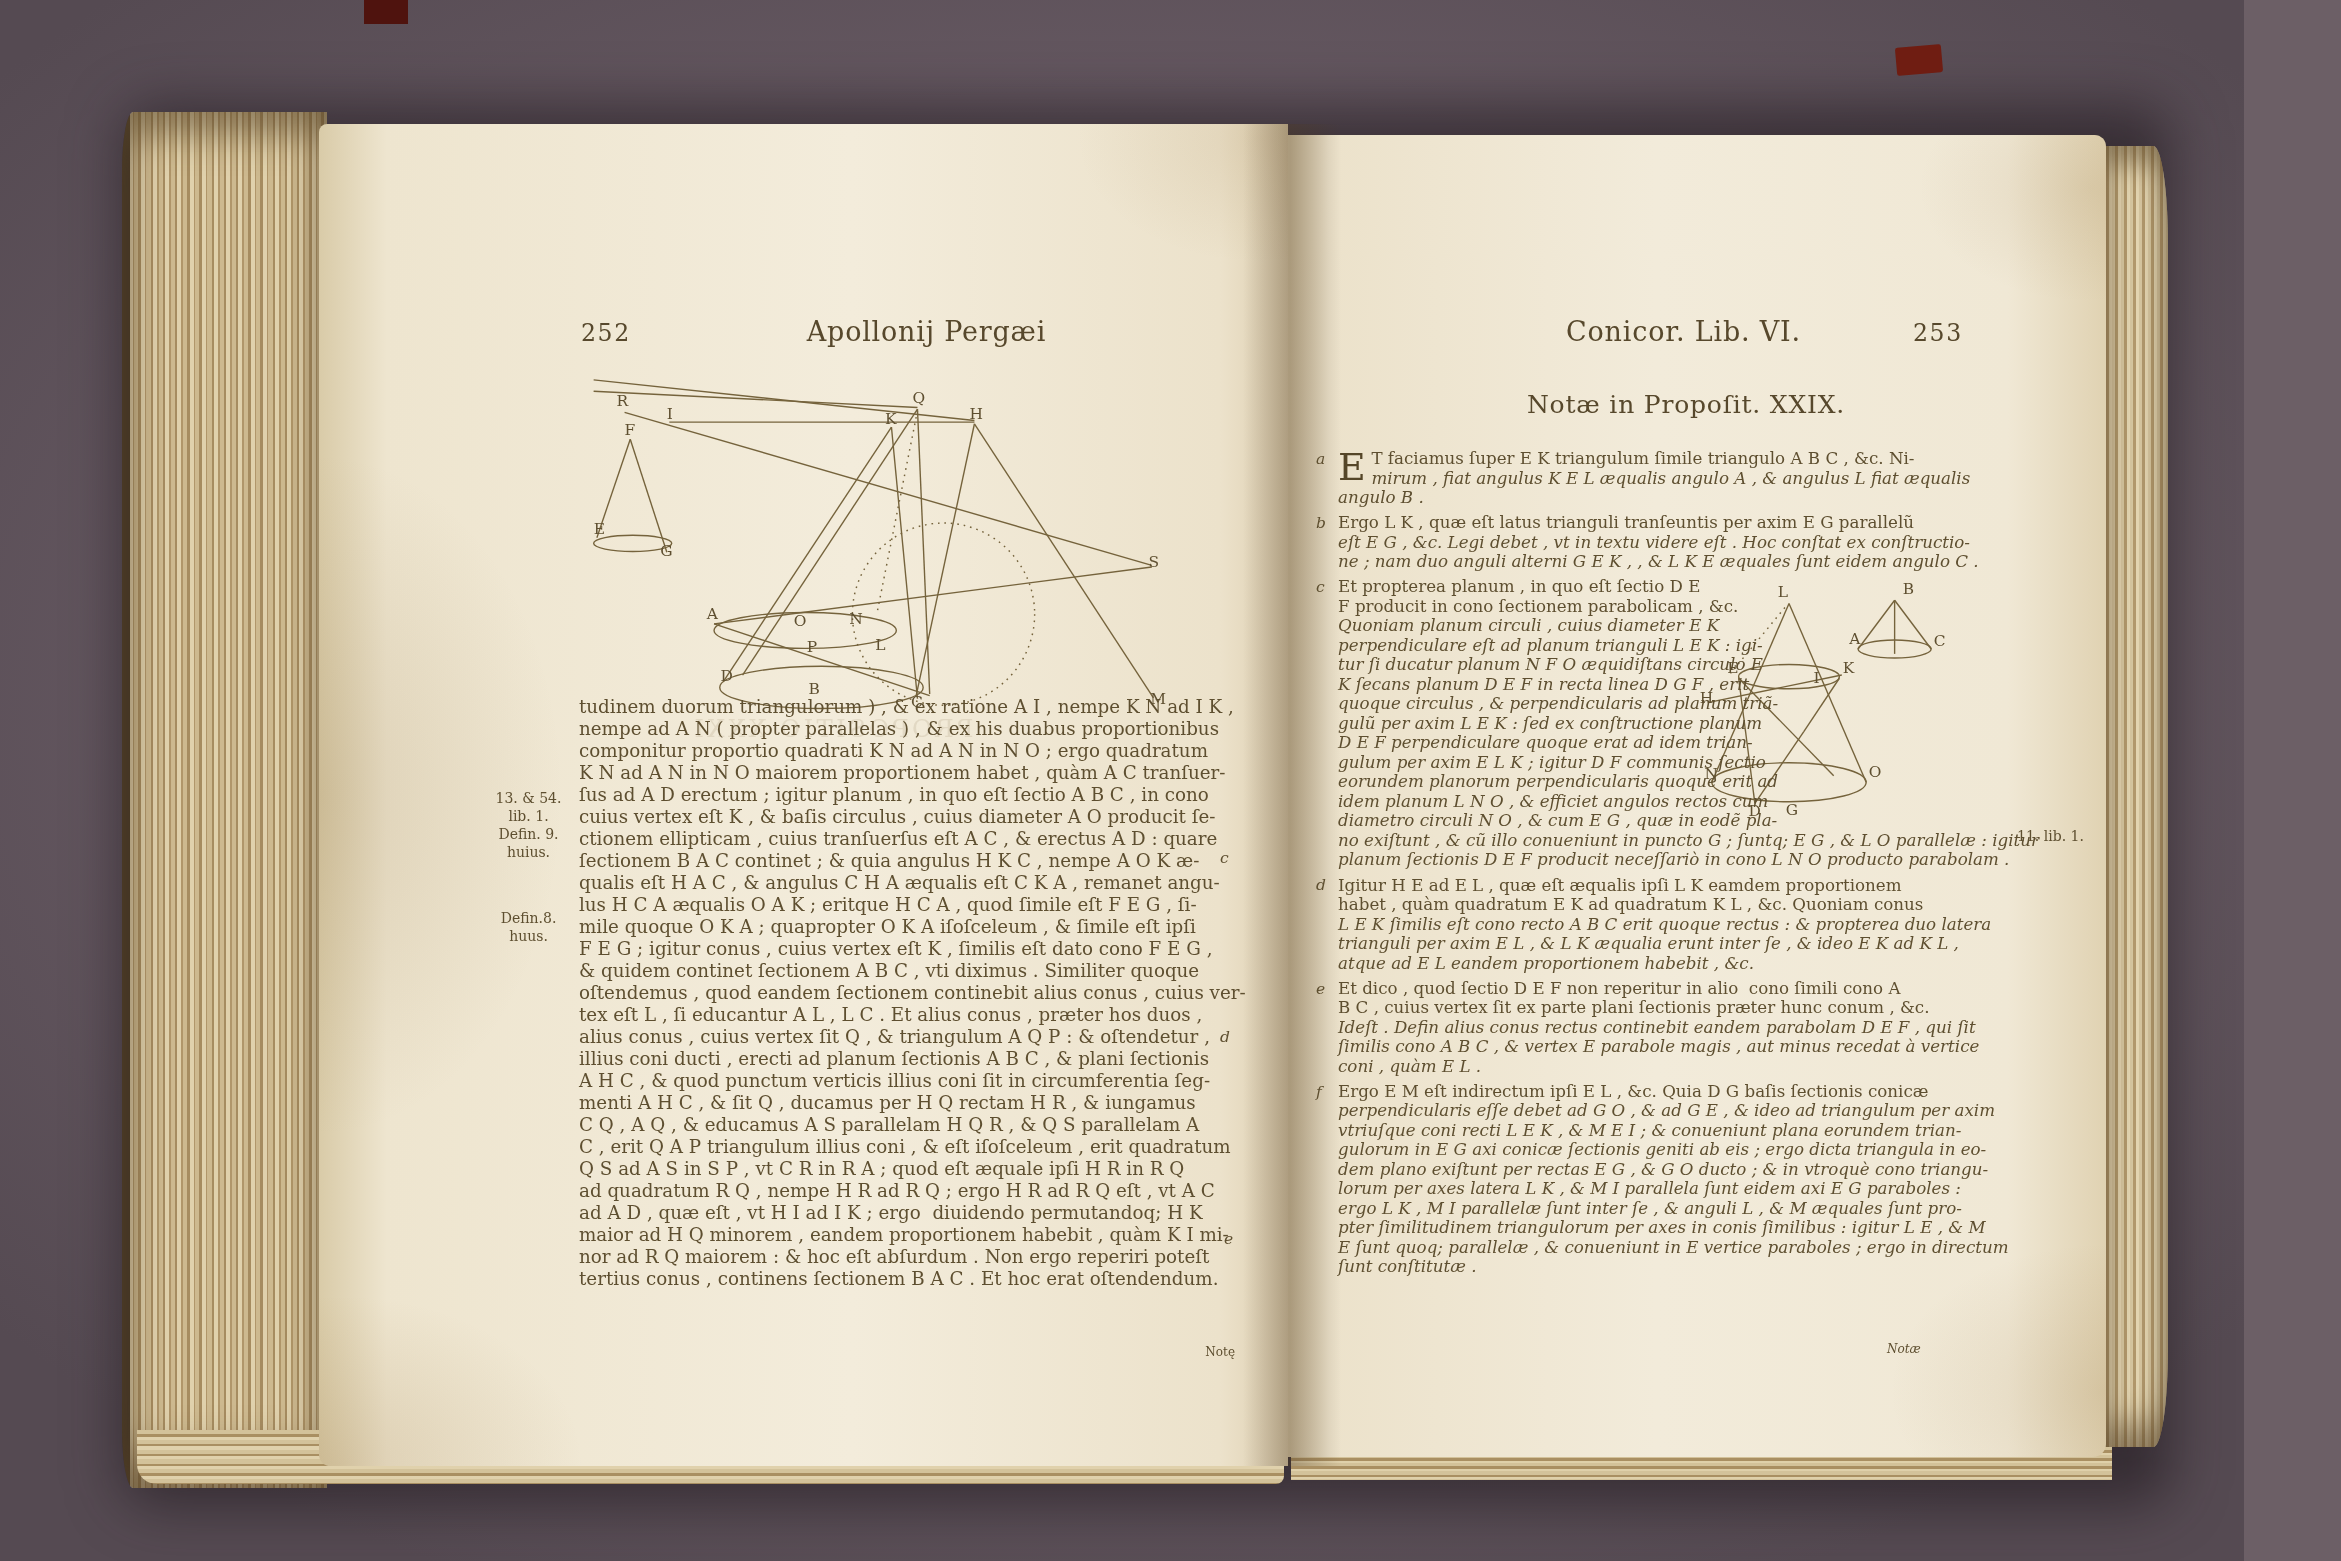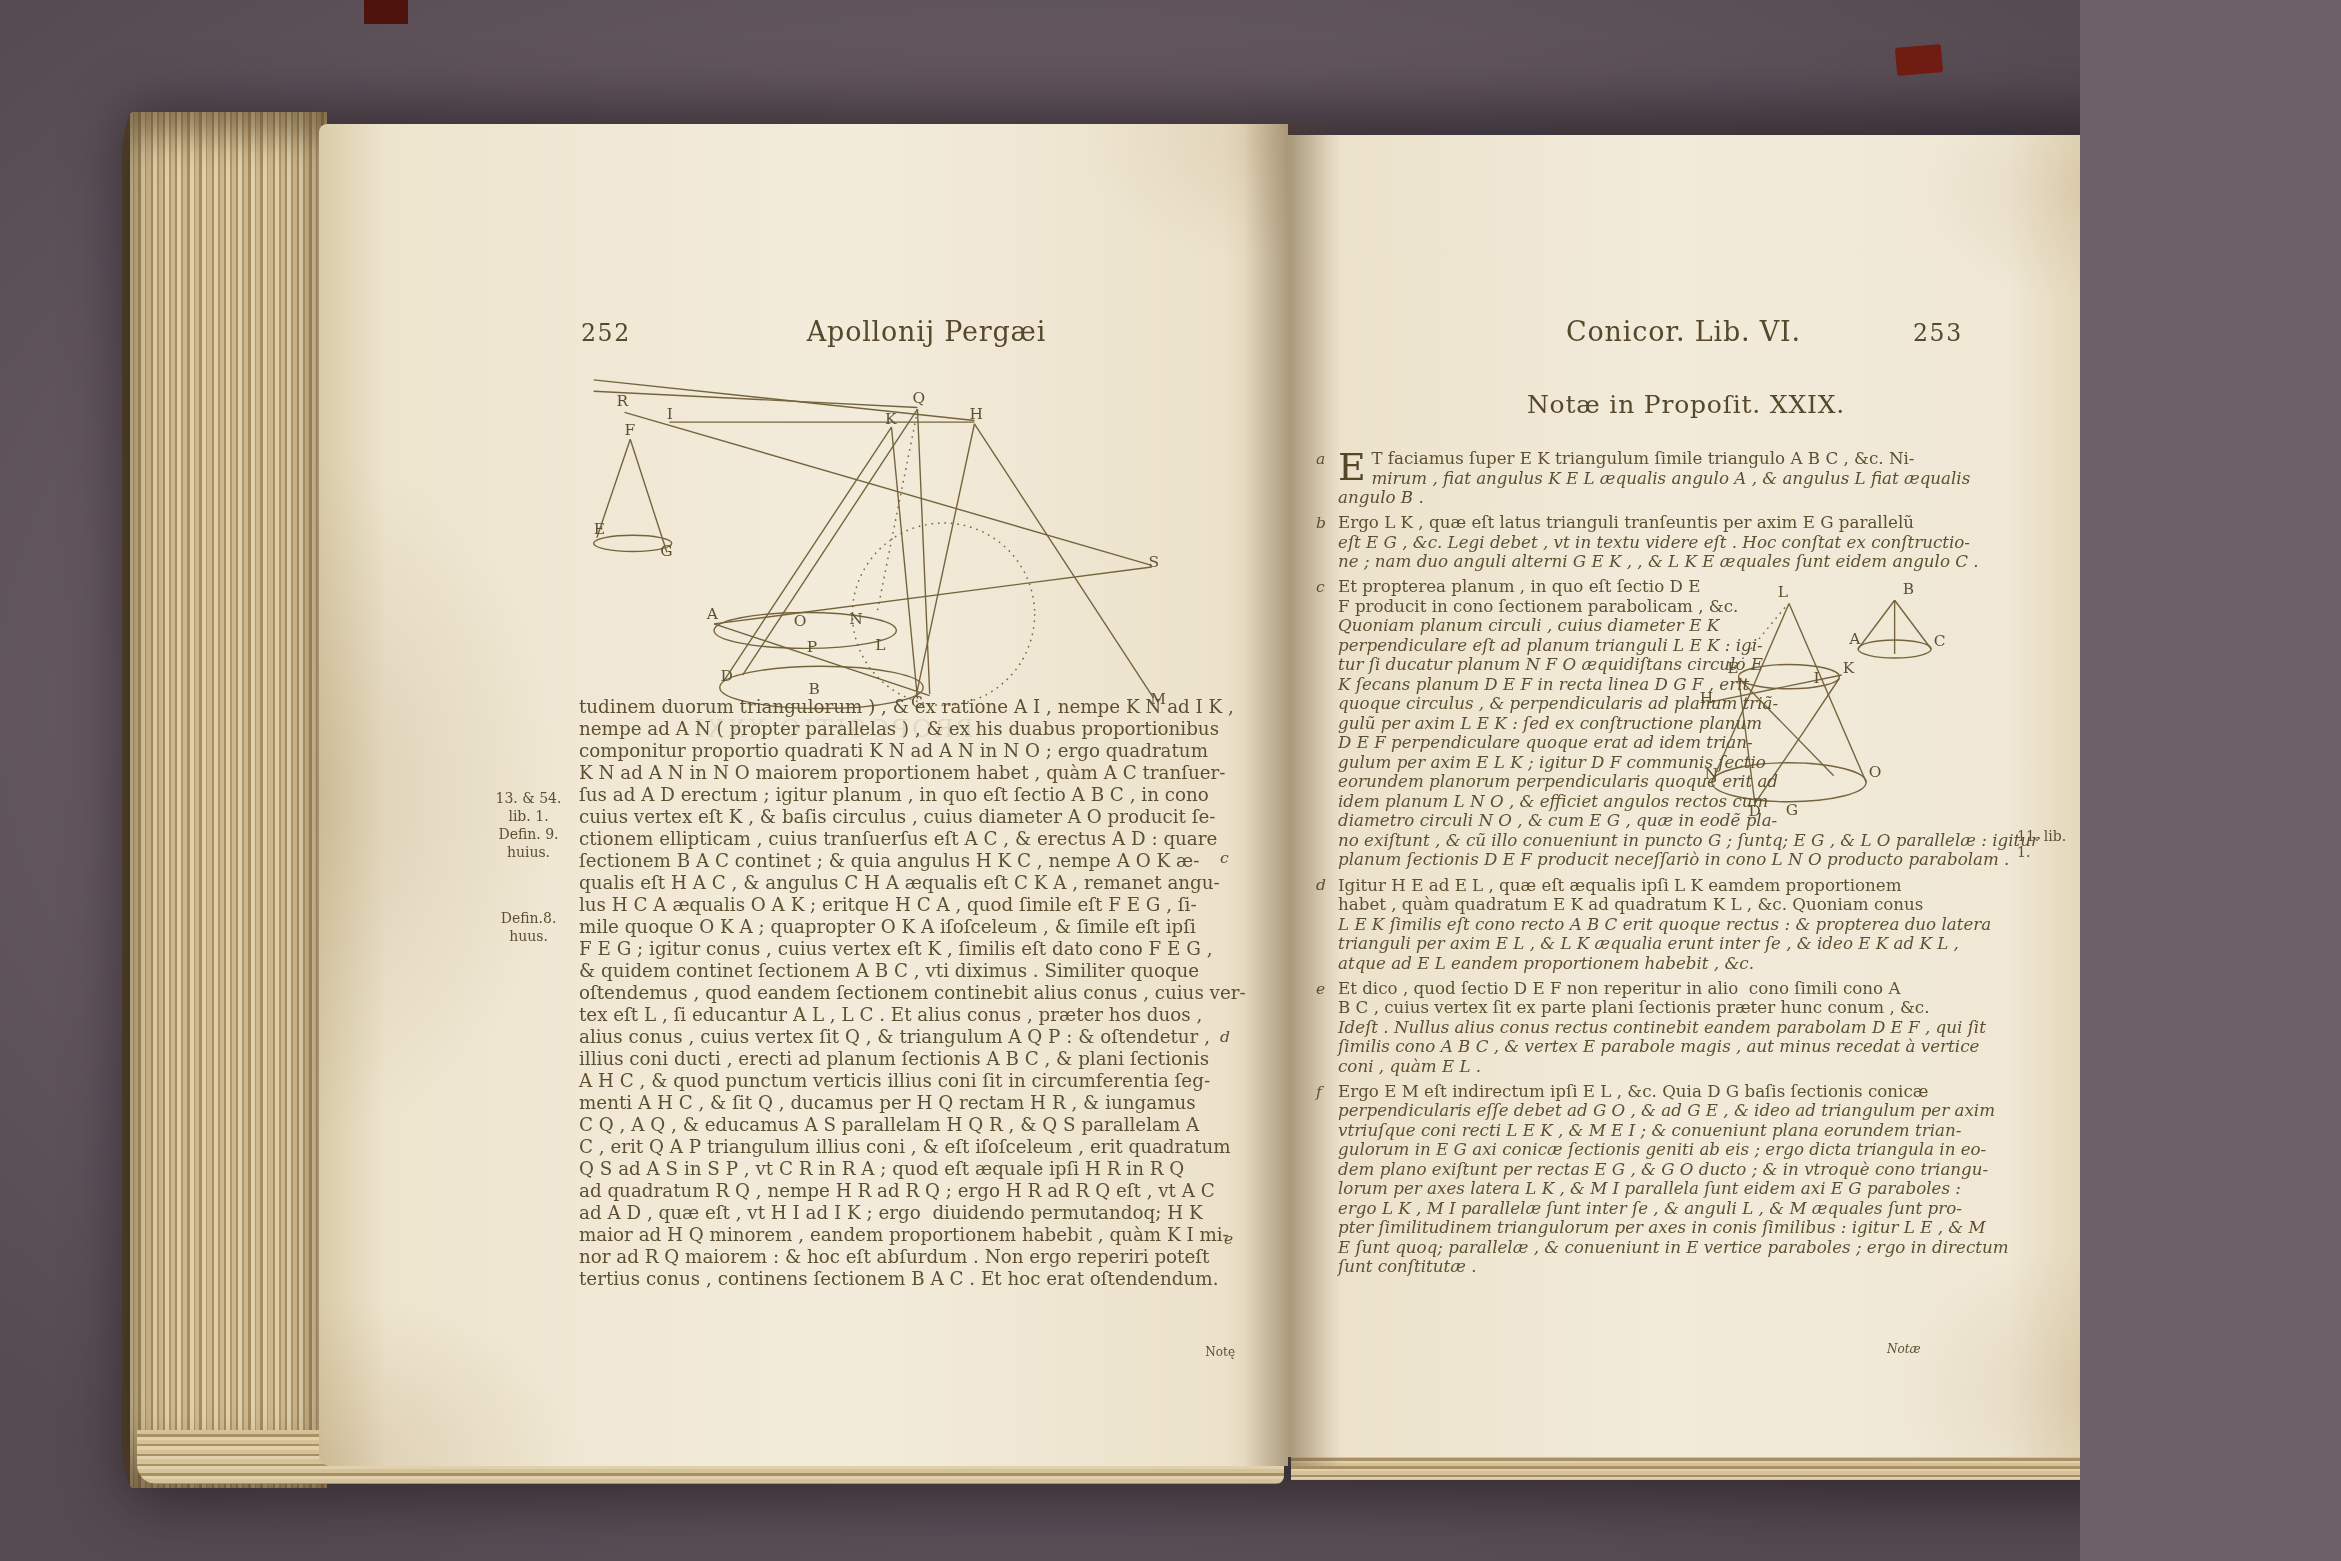--- a/index.html
+++ b/index.html
@@ -1,18 +1,18 @@
 <!DOCTYPE html>
 <html style="font-size:13px"><head>
 <meta charset="utf-8">
 <style>
   html,body{margin:0;padding:0;background:#6c5f66;}
-  .scene{position:relative;width:2074px;height:1561px;overflow:hidden;
+  .scene{position:relative;width:2244px;height:1561px;overflow:hidden;
          background:radial-gradient(1464px 976px at 50% 45%, #766871 0%, #655861 60%, #554a52 100%);
-         font-family:"DejaVu Serif","Liberation Serif",serif;padding-left:6px;}
+         font-family:"DejaVu Serif","Liberation Serif",serif;}
   .book-shadow{position:absolute;left:122px;top:106px;width:2049px;height:1399px;
          background:rgba(25,18,24,.55);filter:blur(28px);border-radius:33px;}
   .red-mark{position:absolute;}
   .red1{left:364px;top:0;width:44px;height:24.4px;background:#4f130e;}
   .red2{left:1896px;top:46px;width:46px;height:28px;background:#6f1d12;transform:rotate(-5deg);border-radius:2.4px;}
   .edge{position:absolute;}
   .edge-left{left:122px;top:112px;width:205px;height:1376px;
      background:linear-gradient(to right,#3e3226 0 8.1px,rgba(0,0,0,0) 8.1px),
        repeating-linear-gradient(to right,#cdb98f 0 4.1px,#a68c60 4.1px 6.5px,#e0d1ac 6.5px 10.6px,#b0966a 10.6px 12.2px);
      border-radius:11.4px 0 0 11.4px / 57px 0 0 57px;
@@ -253,21 +253,21 @@
           <div class="tline r">Igitur H E ad E L , quæ eſt æqualis ipſi L K eamdem proportionem</div>
           <div class="tline r">habet , quàm quadratum E K ad quadratum K L , &amp;c. Quoniam conus</div>
           <div class="tline r it">L E K ſimilis eſt cono recto A B C erit quoque rectus : &amp; propterea duo latera</div>
           <div class="tline r it">trianguli per axim E L , &amp; L K æqualia erunt inter ſe , &amp; ideo E K ad K L ,</div>
           <div class="tline r it">atque ad E L eandem proportionem habebit , &amp;c.</div>
         </div>
         <div class="para">
           <span class="marker">e</span>
           <div class="tline r">Et dico , quod ſectio D E F non reperitur in alio  cono ſimili cono A</div>
           <div class="tline r">B C , cuius vertex ſit ex parte plani ſectionis præter hunc conum , &amp;c.</div>
-          <div class="tline r it">Ideſt . Nullus alius conus rectus continebit eandem parabolam D E F , qui ſit</div>
+          <div class="tline r it">Ideſt . Defin alius conus rectus continebit eandem parabolam D E F , qui ſit</div>
           <div class="tline r it">ſimilis cono A B C , &amp; vertex E parabole magis , aut minus recedat à vertice</div>
           <div class="tline r it">coni , quàm E L .</div>
         </div>
         <div class="para">
           <span class="marker">f</span>
           <div class="tline r">Ergo E M eſt indirectum ipſi E L , &amp;c. Quia D G baſis ſectionis conicæ</div>
           <div class="tline r it">perpendicularis eſſe debet ad G O , &amp; ad G E , &amp; ideo ad triangulum per axim</div>
           <div class="tline r it">vtriuſque coni recti L E K , &amp; M E I ; &amp; conueniunt plana eorundem trian-</div>
           <div class="tline r it">gulorum in E G axi conicæ ſectionis geniti ab eis ; ergo dicta triangula in eo-</div>
           <div class="tline r it">dem plano exiſtunt per rectas E G , &amp; G O ducto ; &amp; in vtroquè cono triangu-</div>

